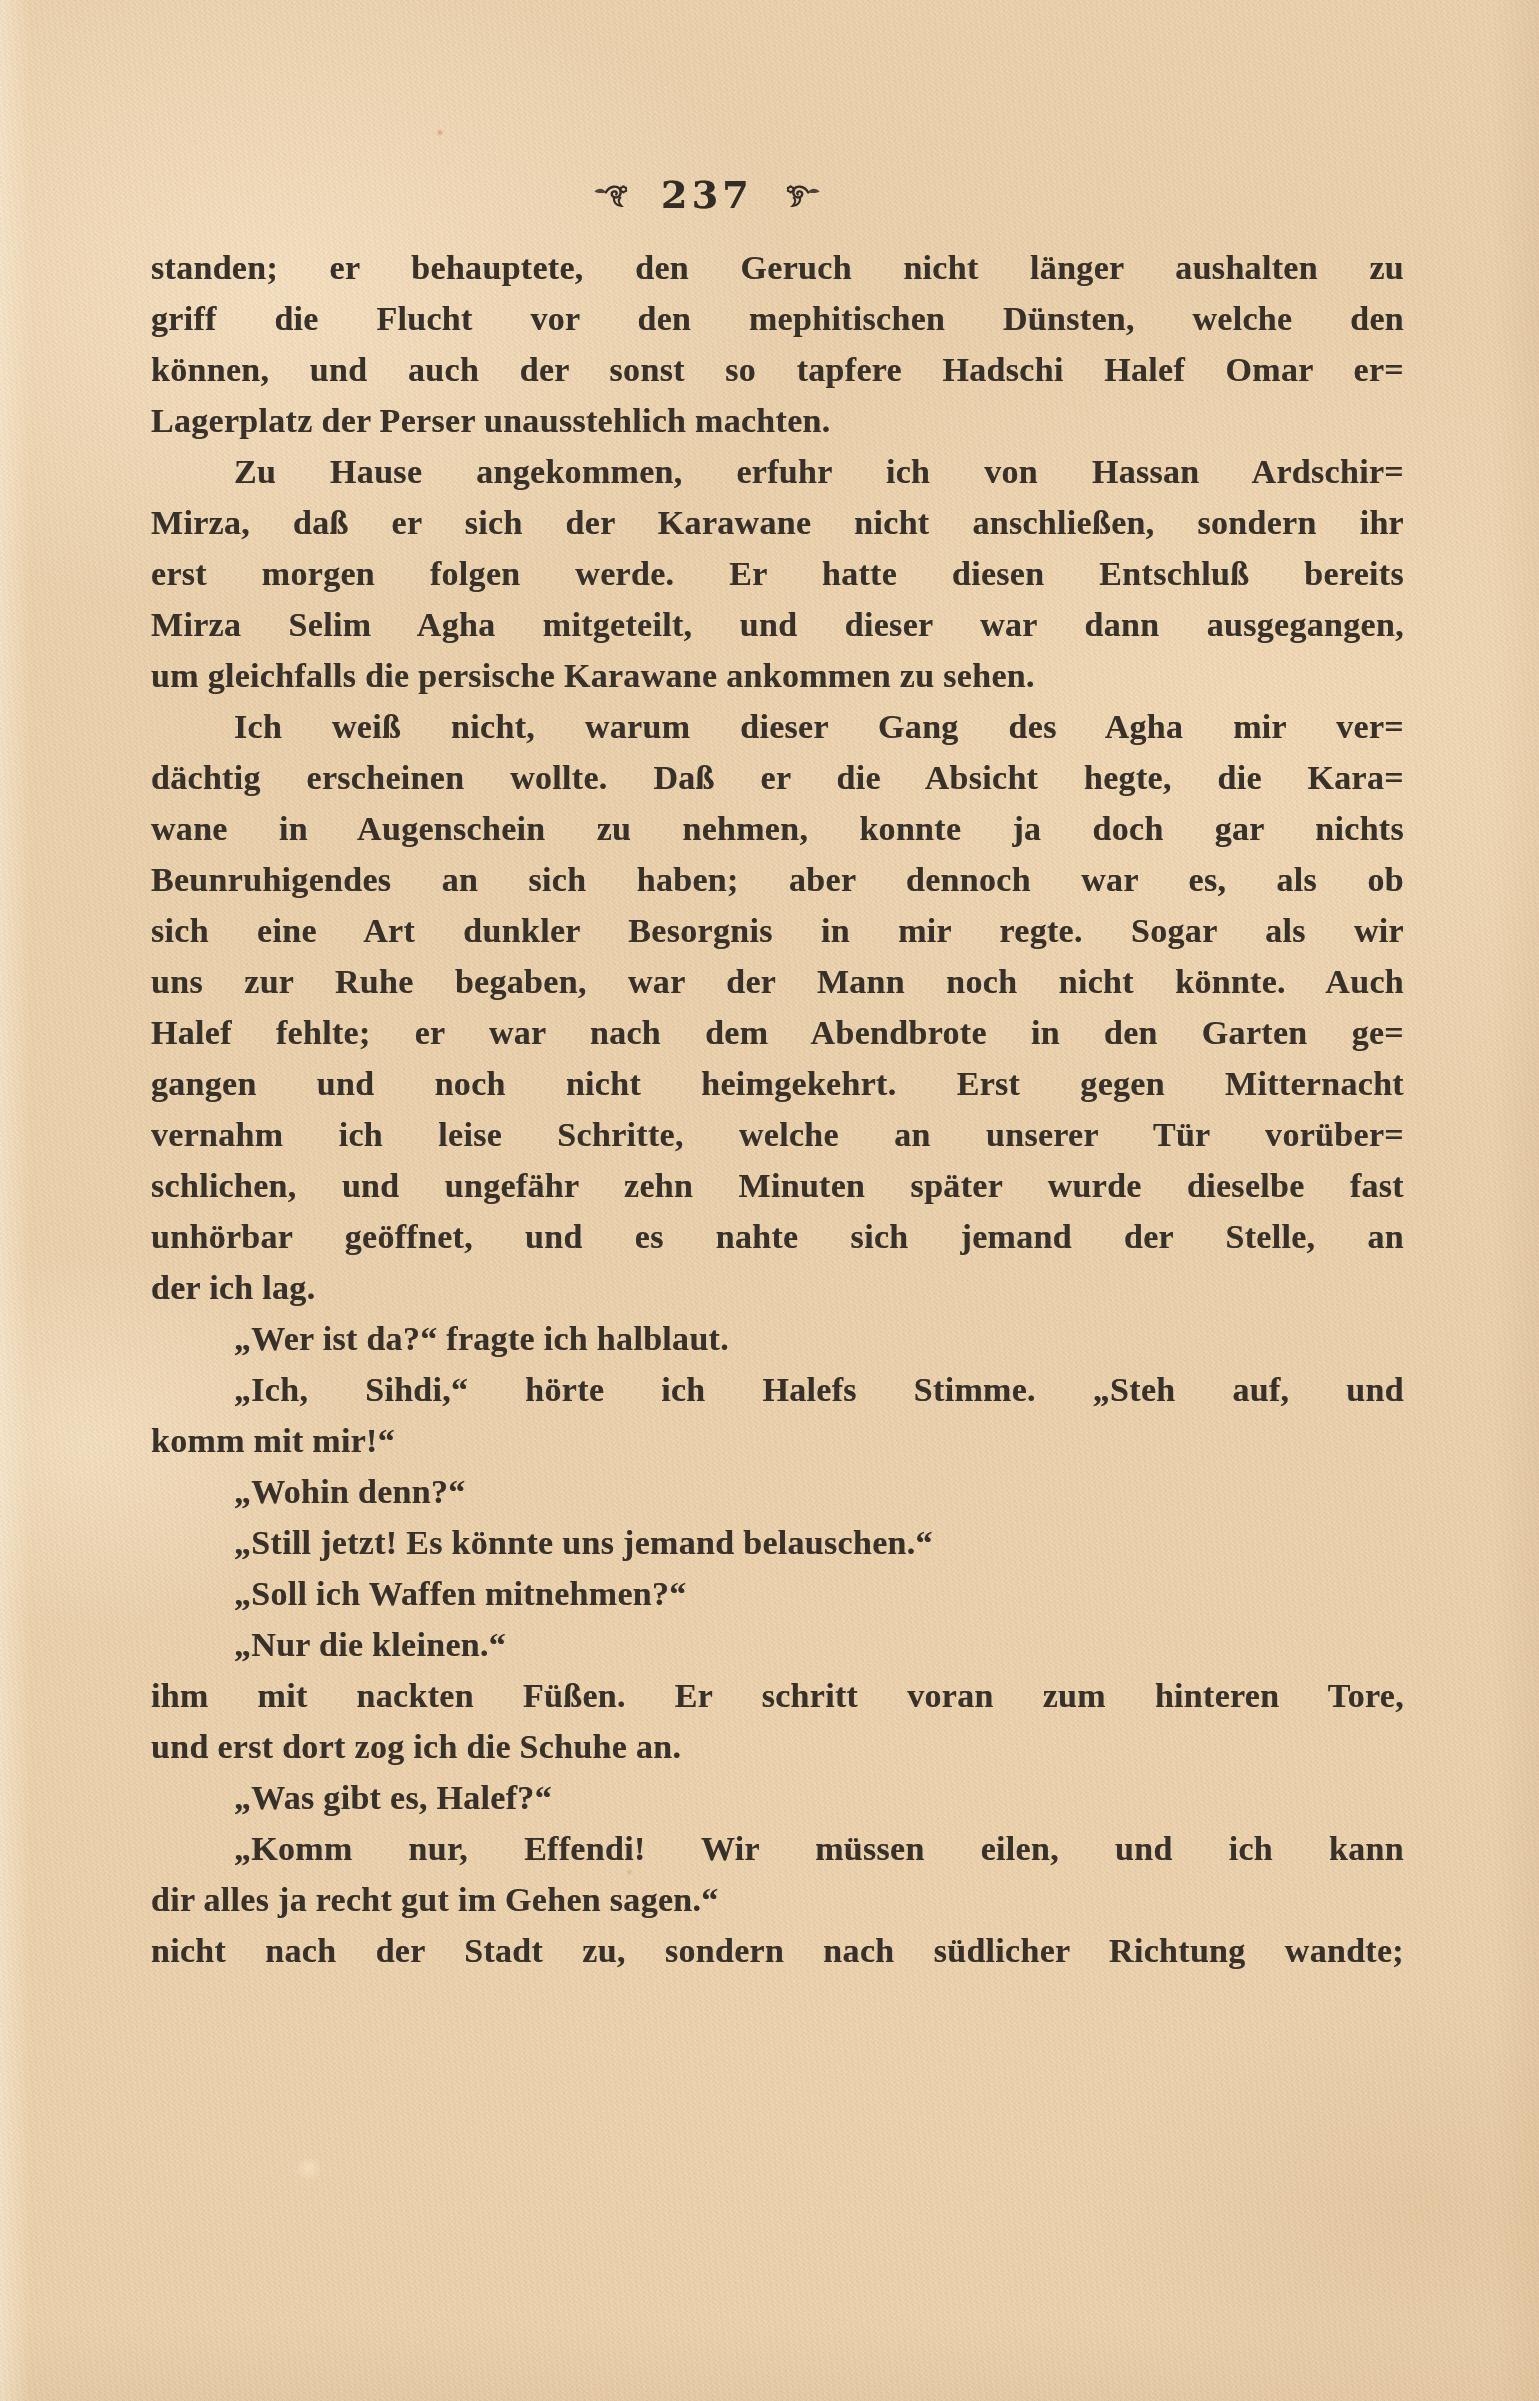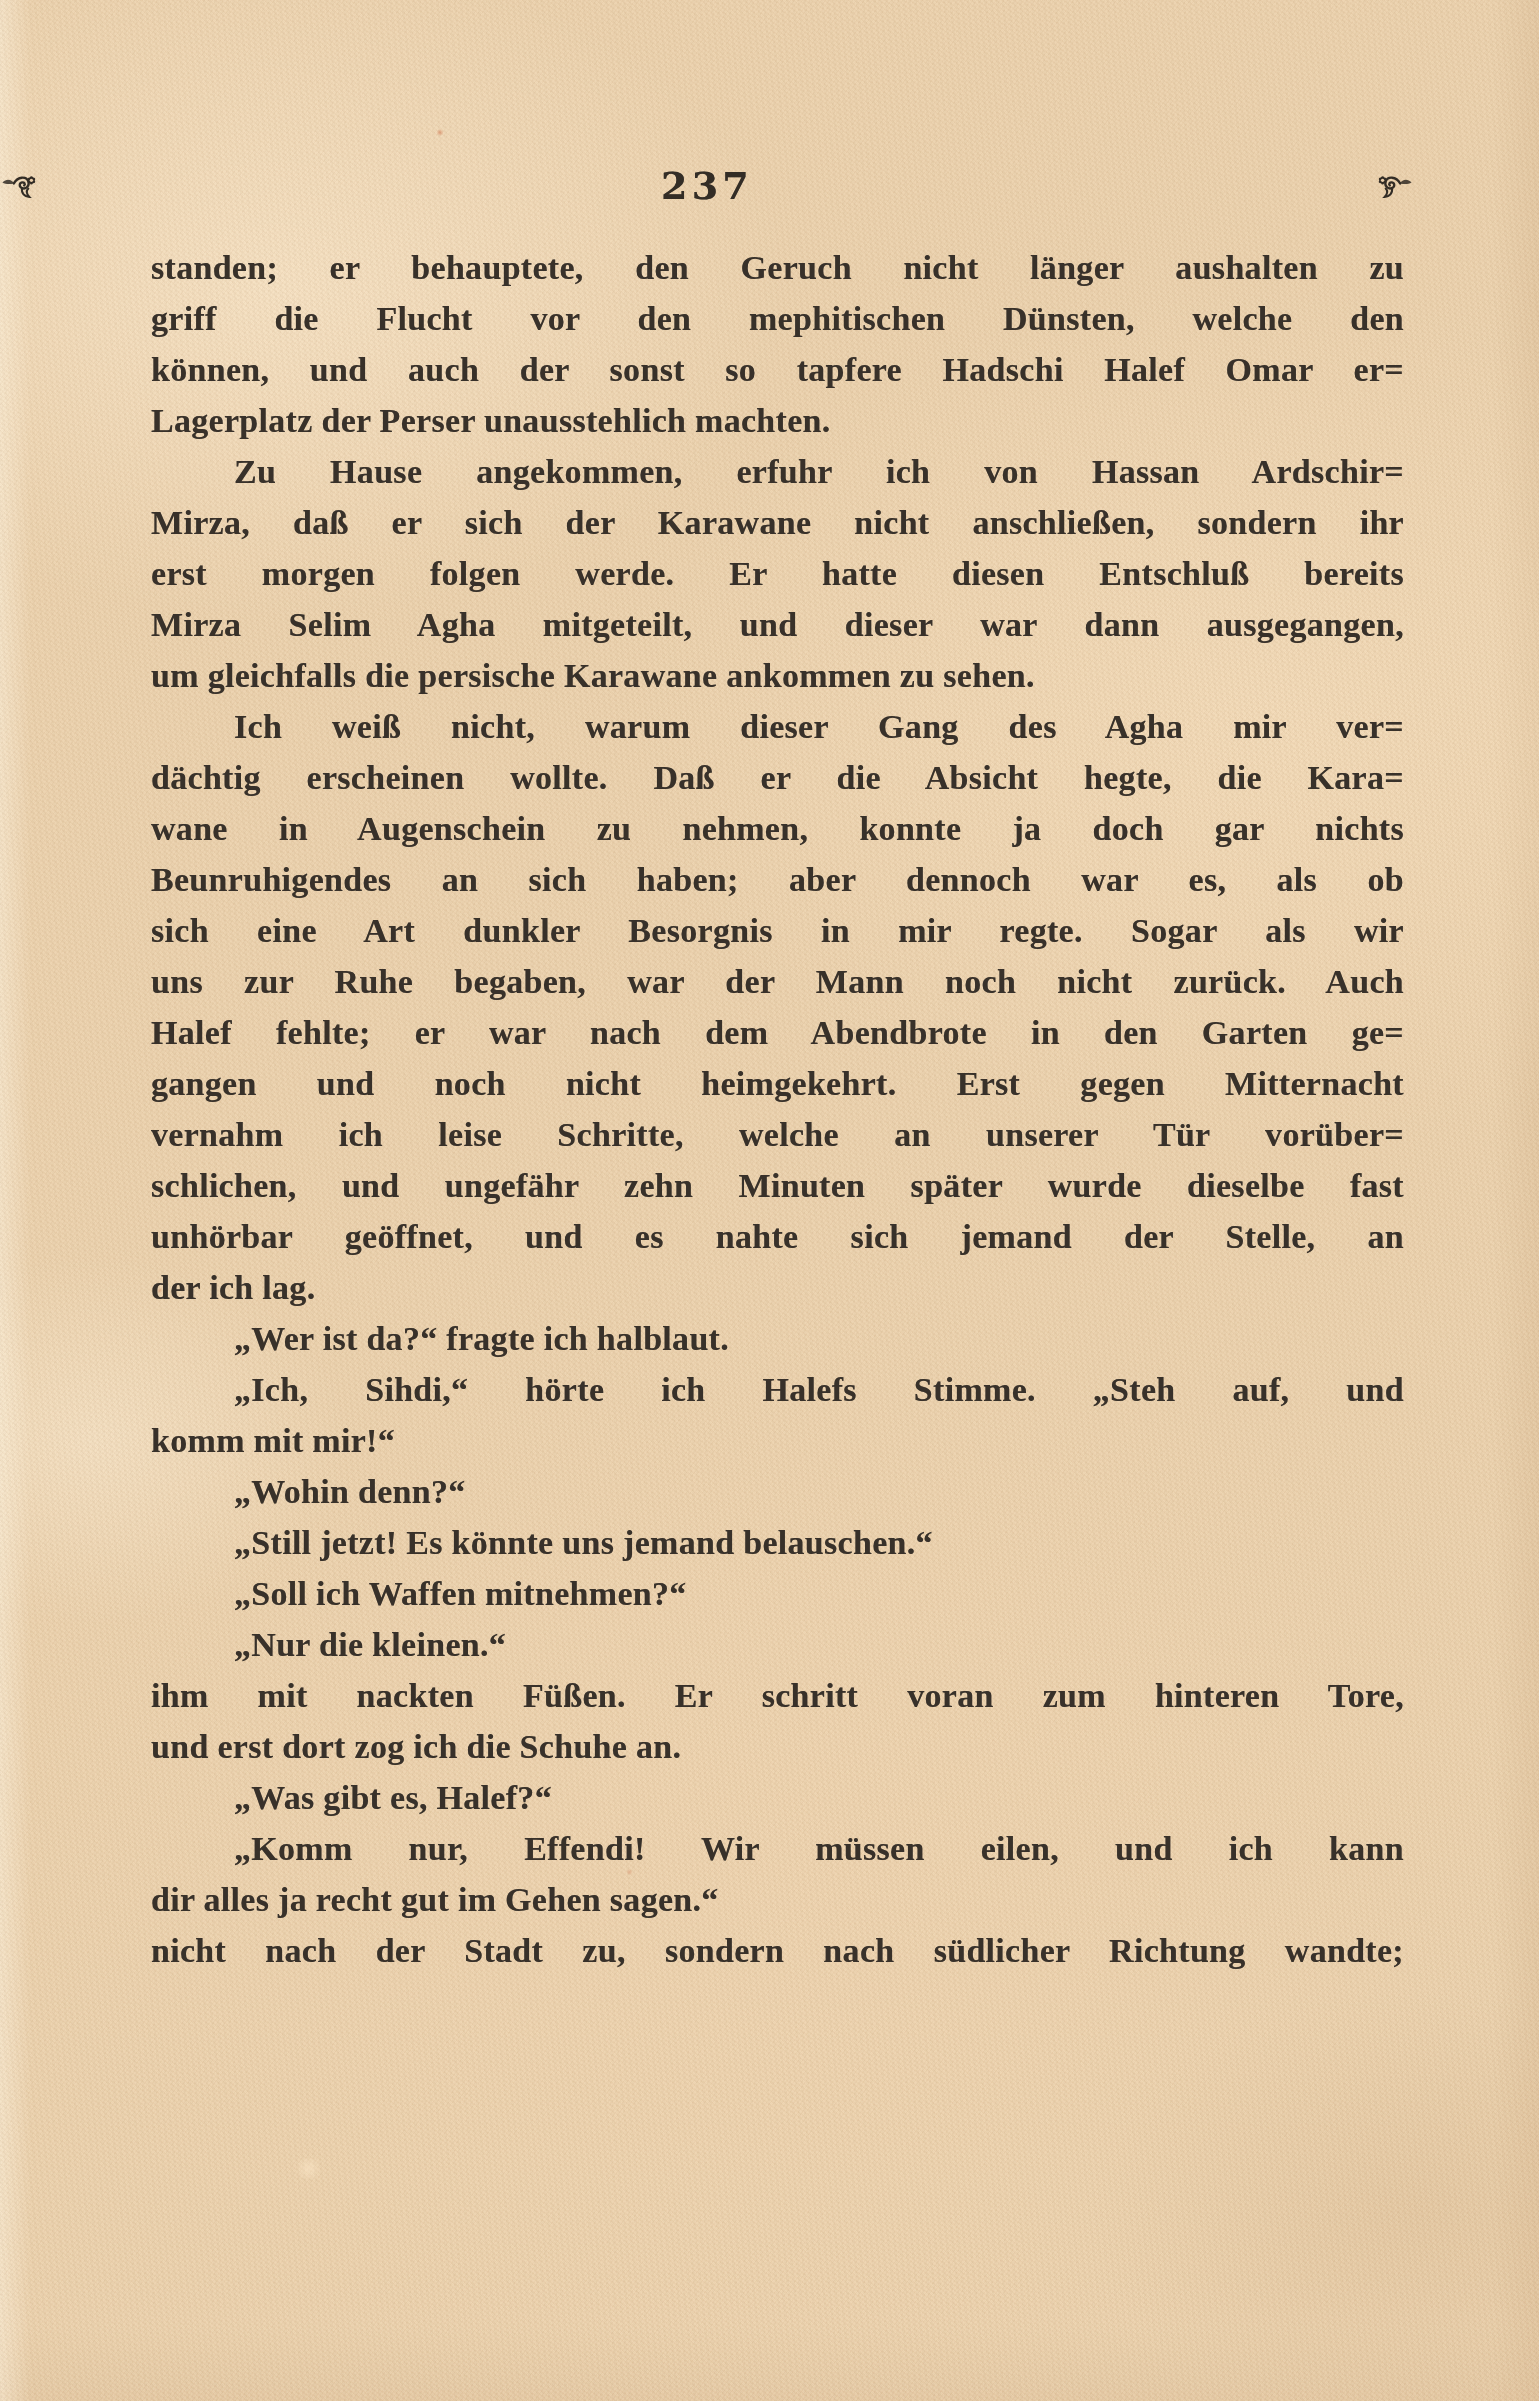--- a/index.html
+++ b/index.html
@@ -50,27 +50,27 @@
   .stain.s2 { left: 157px; top: 1288px; width: 6.3px; height: 5.2px;
     background: radial-gradient(circle, rgba(210,120,80,0.40), rgba(210,120,80,0) 70%); }
   .stain.s3 { left: 626px; top: 1869px; width: 7.3px; height: 6.3px;
     background: radial-gradient(circle, rgba(200,110,70,0.35), rgba(200,110,70,0) 70%); }
   .stain.s4 { left: 293px; top: 2158px; width: 31px; height: 21px;
     background: radial-gradient(circle, rgba(255,235,205,0.5), rgba(255,235,205,0) 70%); }
 
   
   .pagehead {
     position: absolute;
-    top: 162px;
+    top: 171px;
     left: 0;
     width: 1414px;
     height: 47px;
     display: flex;
     align-items: center;
-    justify-content: space-between;
+    justify-content: center;
     gap: 31px;
   }
   .pagenum {
     font-family: "DejaVu Serif", serif;
     font-size: 38px;
     font-weight: bold;
     letter-spacing: 4.2px;
     color: #332d26;
     line-height: 1;
     text-shadow: 0 0 0.5px rgba(51,45,38,0.55);
@@ -150,21 +150,21 @@
       <div class="line indent">Zu Hause angekommen, erfuhr ich von Hassan Ardschir=</div>
       <div class="line">Mirza, daß er sich der Karawane nicht anschließen, sondern ihr</div>
       <div class="line">erst morgen folgen werde. Er hatte diesen Entschluß bereits</div>
       <div class="line">Mirza Selim Agha mitgeteilt, und dieser war dann ausgegangen,</div>
       <div class="line last">um gleichfalls die persische Karawane ankommen zu sehen.</div>
       <div class="line indent">Ich weiß nicht, warum dieser Gang des Agha mir ver=</div>
       <div class="line">dächtig erscheinen wollte. Daß er die Absicht hegte, die Kara=</div>
       <div class="line">wane in Augenschein zu nehmen, konnte ja doch gar nichts</div>
       <div class="line">Beunruhigendes an sich haben; aber dennoch war es, als ob</div>
       <div class="line">sich eine Art dunkler Besorgnis in mir regte. Sogar als wir</div>
-      <div class="line">uns zur Ruhe begaben, war der Mann noch nicht zurück. Auch</div>
+      <div class="line">uns zur Ruhe begaben, war der Mann noch nicht könnte. Auch</div>
       <div class="line">Halef fehlte; er war nach dem Abendbrote in den Garten ge=</div>
       <div class="line">gangen und noch nicht heimgekehrt. Erst gegen Mitternacht</div>
       <div class="line">vernahm ich leise Schritte, welche an unserer Tür vorüber=</div>
       <div class="line">schlichen, und ungefähr zehn Minuten später wurde dieselbe fast</div>
       <div class="line">unhörbar geöffnet, und es nahte sich jemand der Stelle, an</div>
       <div class="line last">der ich lag.</div>
       <div class="line indent last">„Wer ist da?“ fragte ich halblaut.</div>
       <div class="line indent">„Ich, Sihdi,“ hörte ich Halefs Stimme. „Steh auf, und</div>
       <div class="line last">komm mit mir!“</div>
       <div class="line indent last">„Wohin denn?“</div>

